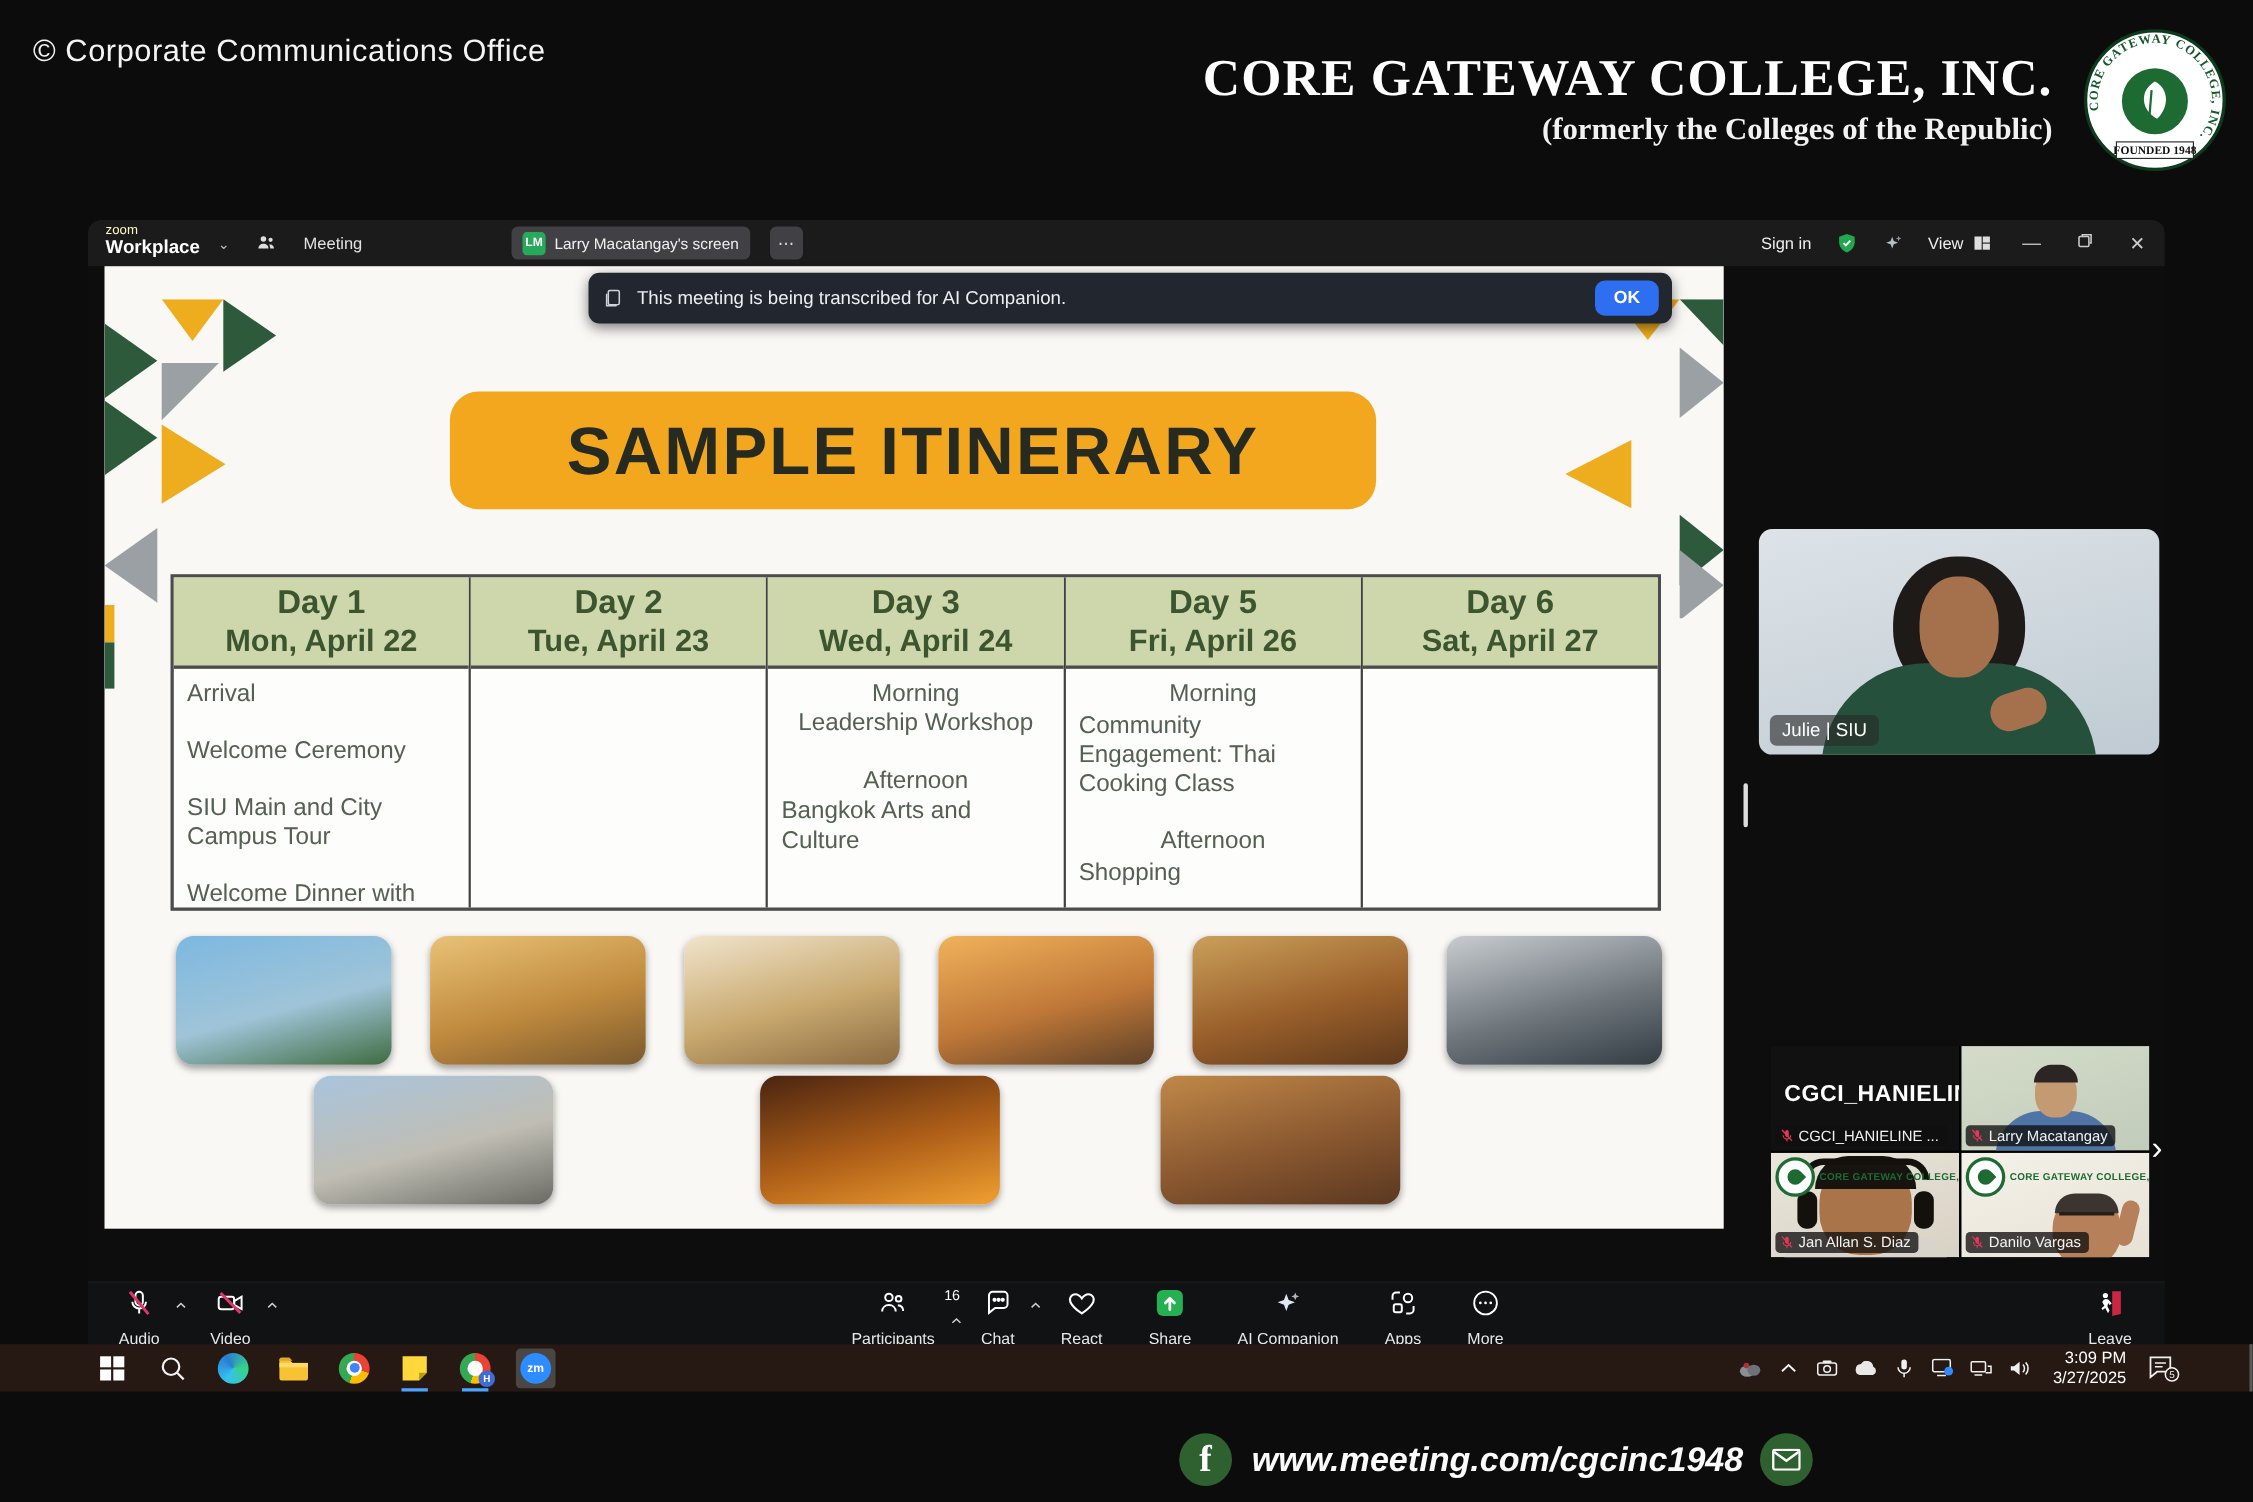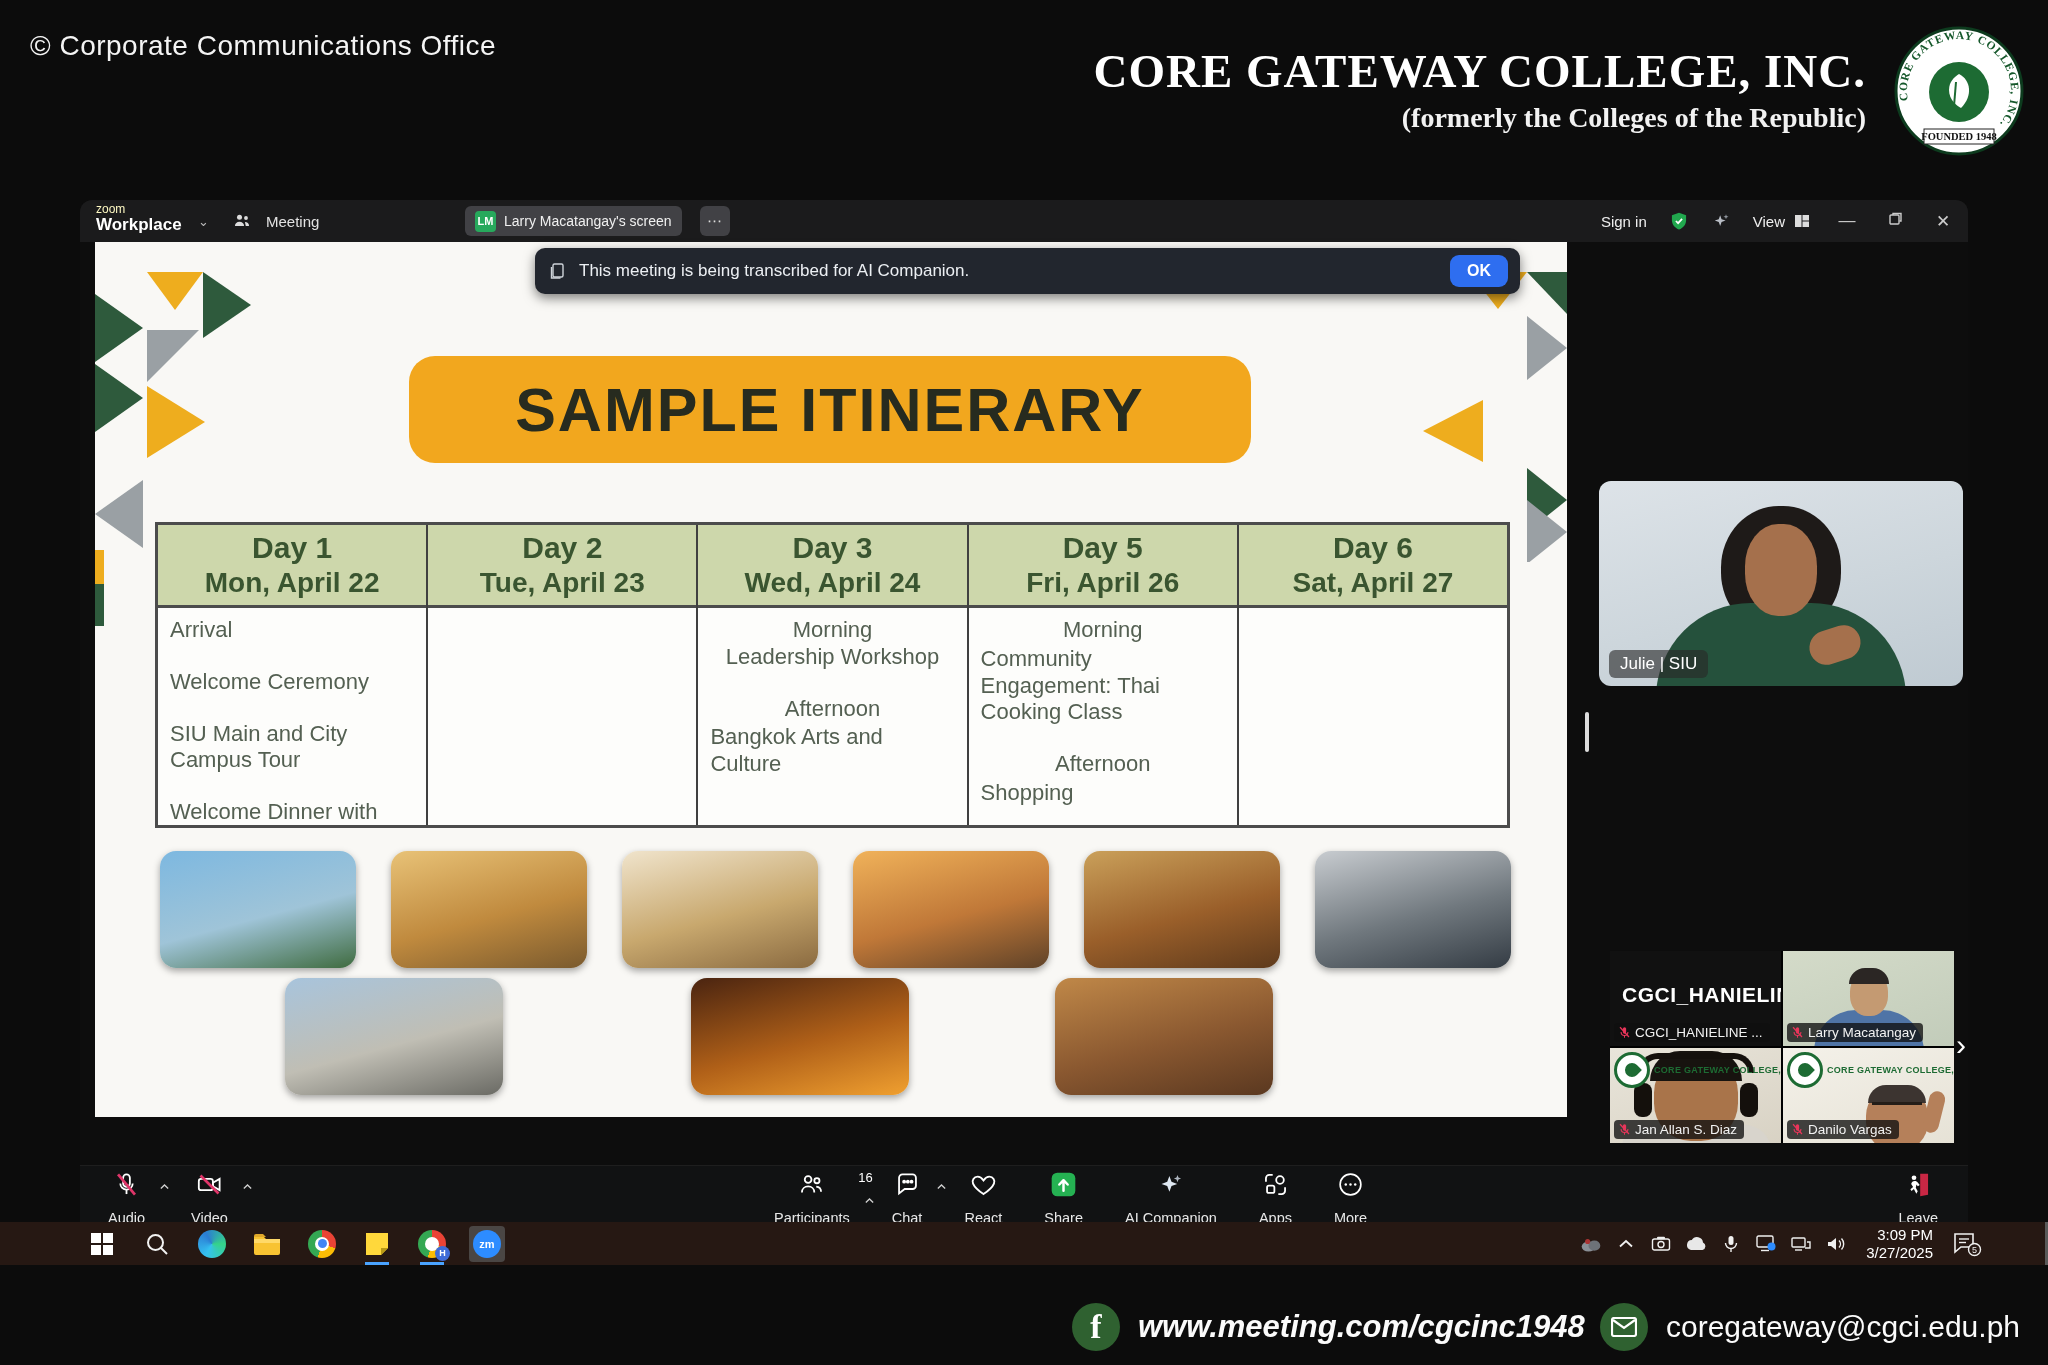--- a/index.html
+++ b/index.html
@@ -22,21 +22,21 @@
   .mail-text{font-size:30px;color:#fbfbfb}
 
   
   .zoom-window{position:absolute;left:80px;top:200px;width:1888px;height:1022px;background:#0d0d0d;
                border-radius:12px 12px 0 0;overflow:hidden}
   .titlebar{position:absolute;inset:0 0 auto 0;height:42px;background:#1b1b1c}
   .brand{position:absolute;left:16px;top:3px;line-height:1}
   .brand .z1{font-size:12px;color:#fef9c3}
   .brand .z2{font-size:17px;font-weight:700;color:#fff;margin-top:1px}
   .brand-chev{position:absolute;left:118px;top:14px;color:#bbb;font-size:13px}
-  .meeting-tab{position:absolute;left:152px;top:0;height:42px;display:flex;align-items:center;gap:14px;color:#e2e2e2;font-size:15px}
+  .meeting-tab{position:absolute;left:152px;top:0;height:42px;display:flex;align-items:center;gap:24px;color:#e2e2e2;font-size:15px}
   .share-tab{position:absolute;left:385px;top:6px;height:30px;background:#414145;border-radius:6px;
              display:flex;align-items:center;gap:8px;padding:0 10px;font-size:14px;color:#f0f0f0}
   .lm-avatar{width:21px;height:21px;border-radius:4px;background:#27a95c;color:#fff;font-size:11px;font-weight:700;
              display:flex;align-items:center;justify-content:center}
   .share-tab-menu{position:absolute;left:620px;top:6px;width:30px;height:30px;background:#414145;border-radius:6px;
                   color:#ddd;display:flex;align-items:center;justify-content:center;font-size:15px;letter-spacing:1px}
   .tb-right{position:absolute;right:12px;top:0;height:42px;display:flex;align-items:center;gap:22px}
   .signin{font-size:15px;color:#eee}
   .tb-ico{width:20px;height:20px;display:inline-flex}
   .win-ctl{font-size:17px;color:#ccc;width:26px;text-align:center}
@@ -152,21 +152,20 @@
     </span>
   <span class="fb-text">www.meeting.com/cgcinc1948</span>
 </div>
 <div class="footer-item footer-mail">
   <span class="f-circle">
     <svg width="26" height="20" viewBox="0 0 26 20">
         <rect x="1" y="1" width="24" height="18" rx="2" fill="none" stroke="#fff" stroke-width="2.2"></rect>
         <path d="M2 3l11 8L24 3" fill="none" stroke="#fff" stroke-width="2.2"></path>
       </svg>
   </span>
-  <span class="mail-text">coregateway@cgci.edu.ph</span>
 </div>
 
 <div class="zoom-window">
 
   <div class="titlebar">
     <div class="brand">
       <div class="z1">zoom</div>
       <div class="z2">Workplace</div>
     </div>
     <span class="brand-chev">⌄</span>

